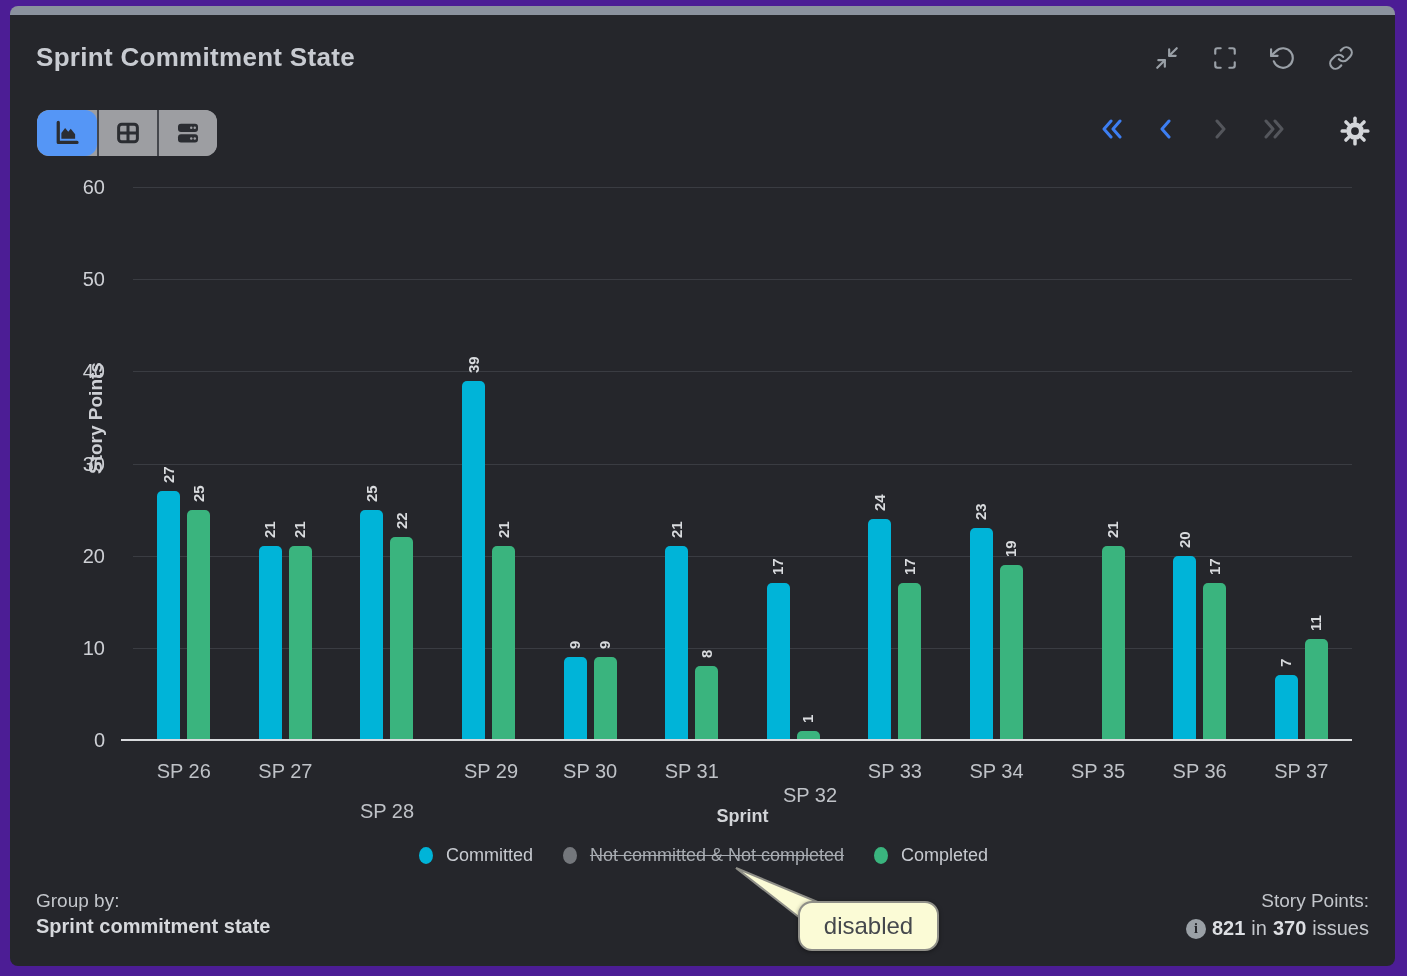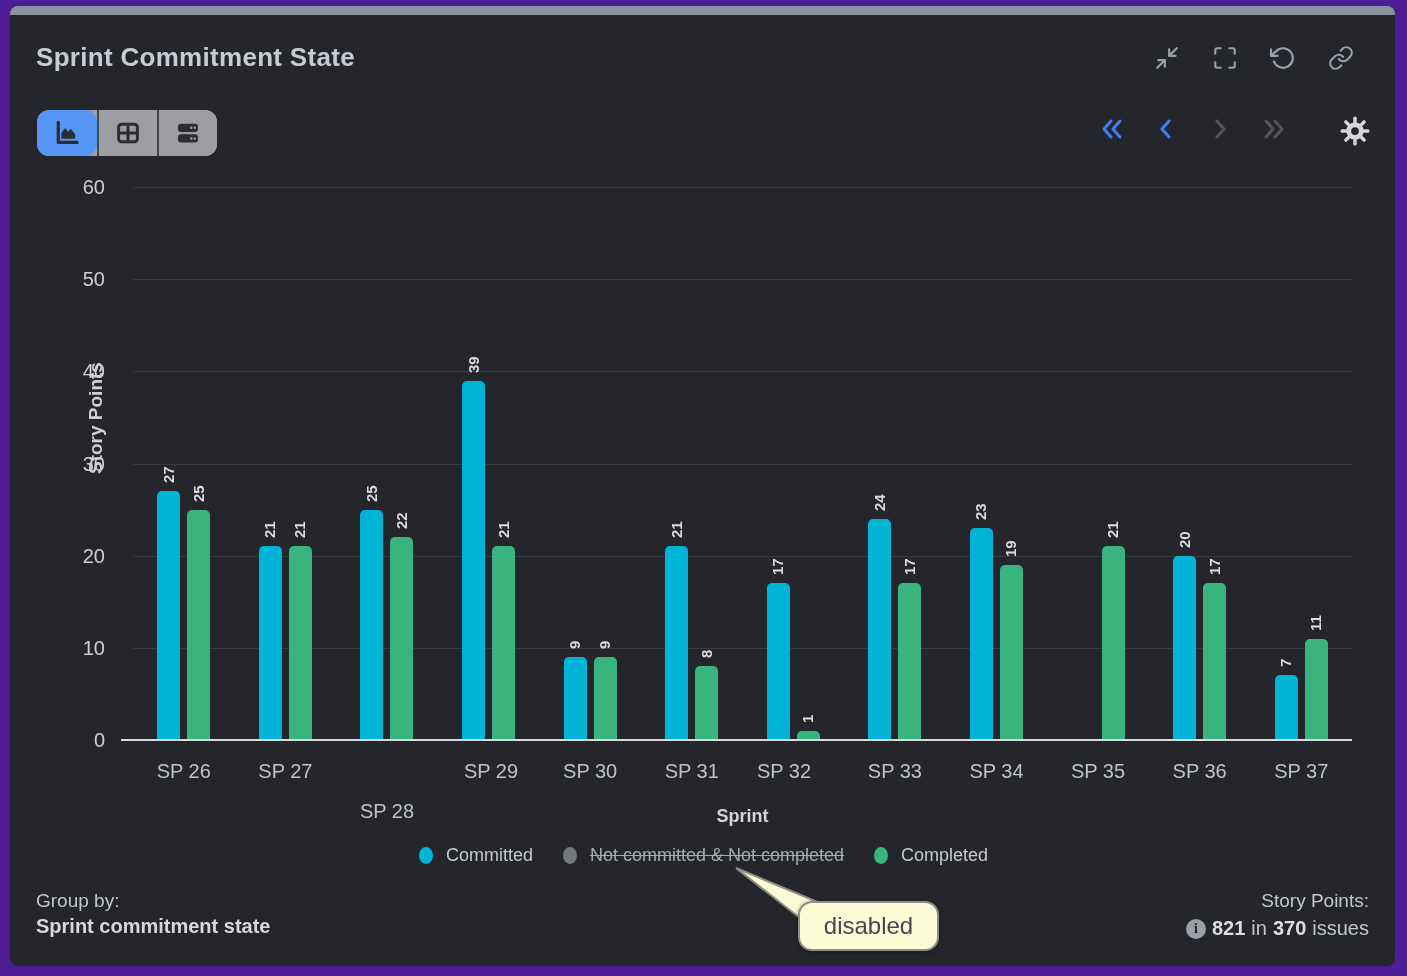--- a/index.html
+++ b/index.html
@@ -249,21 +249,21 @@
       <div class="bar" style="left: 1070.12px; height: 156.683px; background: rgb(58, 180, 126);"></div>
       <span class="bar-label" style="left: 1089.62px; bottom: 164.683px;">17</span>
       <div class="bar" style="left: 1171.71px; height: 101.383px; background: rgb(58, 180, 126);"></div>
       <span class="bar-label" style="left: 1191.21px; bottom: 109.383px;">11</span>
       <div class="xtick" style="left: -4.20833px;">SP 26</div>
       <div class="xtick" style="left: 97.375px;">SP 27</div>
       <div class="xtick" style="left: 198.958px; margin-top: 40px;">SP 28</div>
       <div class="xtick" style="left: 303px;">SP 29</div>
       <div class="xtick" style="left: 402.125px;">SP 30</div>
       <div class="xtick" style="left: 503.708px;">SP 31</div>
-      <div class="xtick" style="left: 596px;">SP 32</div>
+      <div class="xtick" style="left: 622px; margin-top: 24px;">SP 32</div>
       <div class="xtick" style="left: 706.875px;">SP 33</div>
       <div class="xtick" style="left: 808.458px;">SP 34</div>
       <div class="xtick" style="left: 910.042px;">SP 35</div>
       <div class="xtick" style="left: 1011.62px;">SP 36</div>
       <div class="xtick" style="left: 1113.21px;">SP 37</div>
       <div class="axis-line" style="bottom: -1px;"></div>
     </div>
   <div class="x-title">Sprint</div>
 
   <div class="legend" id="legend">

